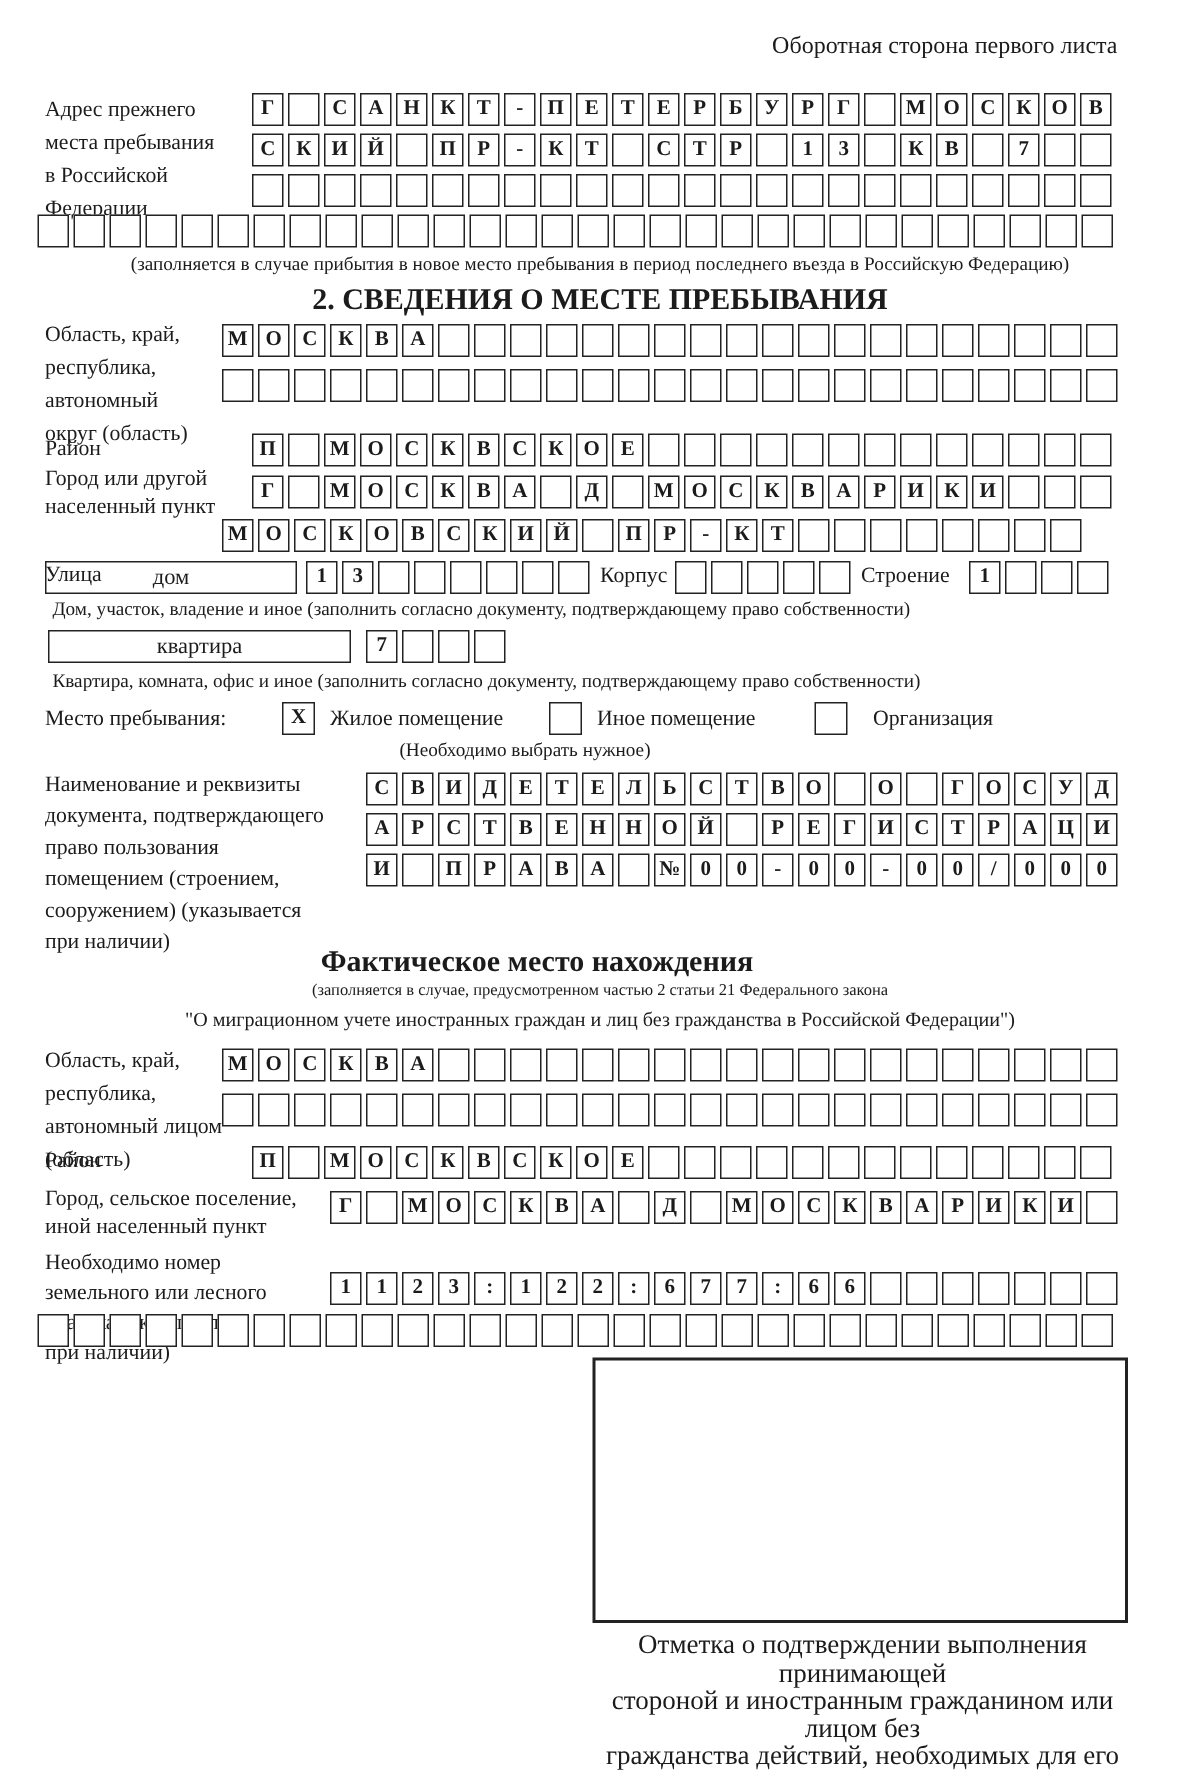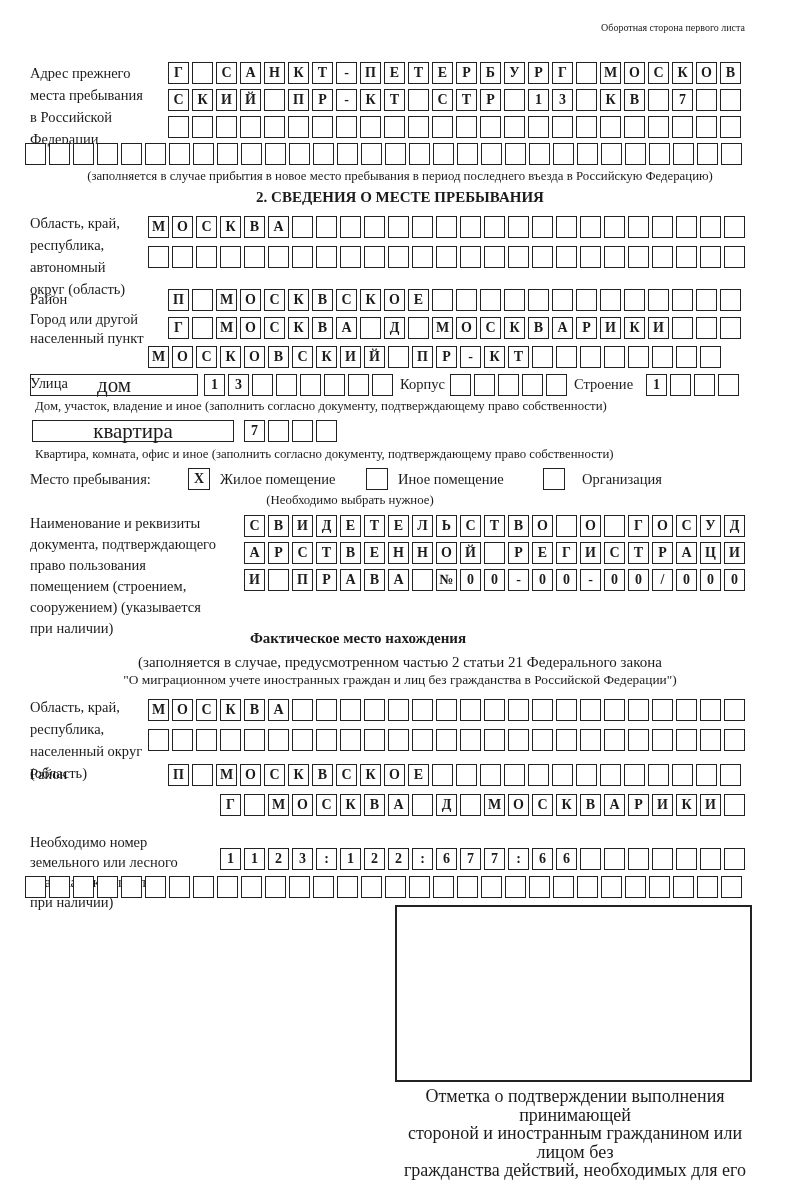--- a/index.html
+++ b/index.html
@@ -6,35 +6,35 @@
   body{font-family:"Liberation Serif", serif; color:#1b1b1b;}
   .page{position:relative;width:800px;height:1180px;background:#ffffff;overflow:hidden;}
   .abs{position:absolute;}
   .row{position:absolute;display:flex;}
   .cell{box-sizing:border-box;width:21px;height:22px;border:1.6px solid #222;margin-right:3px;
         display:flex;align-items:center;justify-content:center;
         font-size:14px;font-weight:600;background:#fff;}
   .label{font-size:14.5px;line-height:22px;}
   .label2{font-size:14.5px;line-height:19px;}
   .caption{font-size:12.8px;text-align:center;}
-  .sec-title{font-size:15px;font-weight:bold;text-align:center;}
+  .sec-title{font-size:20px;font-weight:bold;text-align:center;}
   .widebox{box-sizing:border-box;border:1.6px solid #222;height:22px;display:flex;
-           align-items:center;justify-content:center;font-size:21px;}
+           align-items:center;justify-content:center;font-size:15px;}
   .chk{box-sizing:border-box;width:22px;height:22px;border:1.6px solid #222;display:flex;
        align-items:center;justify-content:center;font-size:14px;font-weight:600;}
   .inline-lbl{font-size:14.5px;}
   .bigbox{box-sizing:border-box;border:2px solid #222;background:#fff;}
   .note-caption{font-size:18px;text-align:center;line-height:18.5px;}
 </style>
 </head>
 <body>
 
 <div class="page">
 
-  <div class="abs" style="top:22px;left:400px;width:345px;text-align:right;font-size:10px;">Оборотная сторона первого листа</div>
+  <div class="abs" style="top:22px;left:400px;width:345px;text-align:right;font-size:16px;">Оборотная сторона первого листа</div>
 
   <div class="abs label" style="top:62px;left:30px;width:140px;">
       <div>Адрес прежнего</div>
       <div>места пребывания</div>
       <div>в Российской</div>
       <div>Федерации</div>
     </div>
   <div class="row" style="top:62px;left:168px;">
       <span class="cell">Г</span>
       <span class="cell"></span>
@@ -415,27 +415,27 @@
       <span class="cell">-</span>
       <span class="cell">0</span>
       <span class="cell">0</span>
       <span class="cell">/</span>
       <span class="cell">0</span>
       <span class="cell">0</span>
       <span class="cell">0</span>
     </div>
 
   <div class="abs sec-title" style="top:630px;left:0;width:716px;">Фактическое место нахождения</div>
-  <div class="abs caption" style="top:654px;left:20px;width:760px;font-size:15px;">(заполняется в случае, предусмотренном частью 2 статьи 21 Федерального закона</div>
+  <div class="abs caption" style="top:654px;left:20px;width:760px;font-size:11px;">(заполняется в случае, предусмотренном частью 2 статьи 21 Федерального закона</div>
   <div class="abs caption" style="top:672px;left:20px;width:760px;font-size:13.4px;">"О миграционном учете иностранных граждан и лиц без гражданства в Российской Федерации")</div>
 
   <div class="abs label" style="top:696px;left:30px;width:140px;">
       <div>Область, край,</div>
       <div>республика,</div>
-      <div>населенный округ</div>
+      <div>автономный лицом</div>
       <div>(область)</div>
     </div>
   <div class="row" style="top:699px;left:148px;">
       <span class="cell">М</span>
       <span class="cell">О</span>
       <span class="cell">С</span>
       <span class="cell">К</span>
       <span class="cell">В</span>
       <span class="cell">А</span>
       <span class="cell"></span>
@@ -507,20 +507,24 @@
       <span class="cell"></span>
       <span class="cell"></span>
       <span class="cell"></span>
       <span class="cell"></span>
       <span class="cell"></span>
       <span class="cell"></span>
       <span class="cell"></span>
       <span class="cell"></span>
     </div>
 
+  <div class="abs label2" style="top:790px;left:30px;width:190px;">
+      <div>Город, сельское поселение,</div>
+      <div>иной населенный пункт</div>
+    </div>
   <div class="row" style="top:794px;left:220px;">
       <span class="cell">Г</span>
       <span class="cell"></span>
       <span class="cell">М</span>
       <span class="cell">О</span>
       <span class="cell">С</span>
       <span class="cell">К</span>
       <span class="cell">В</span>
       <span class="cell">А</span>
       <span class="cell"></span>

